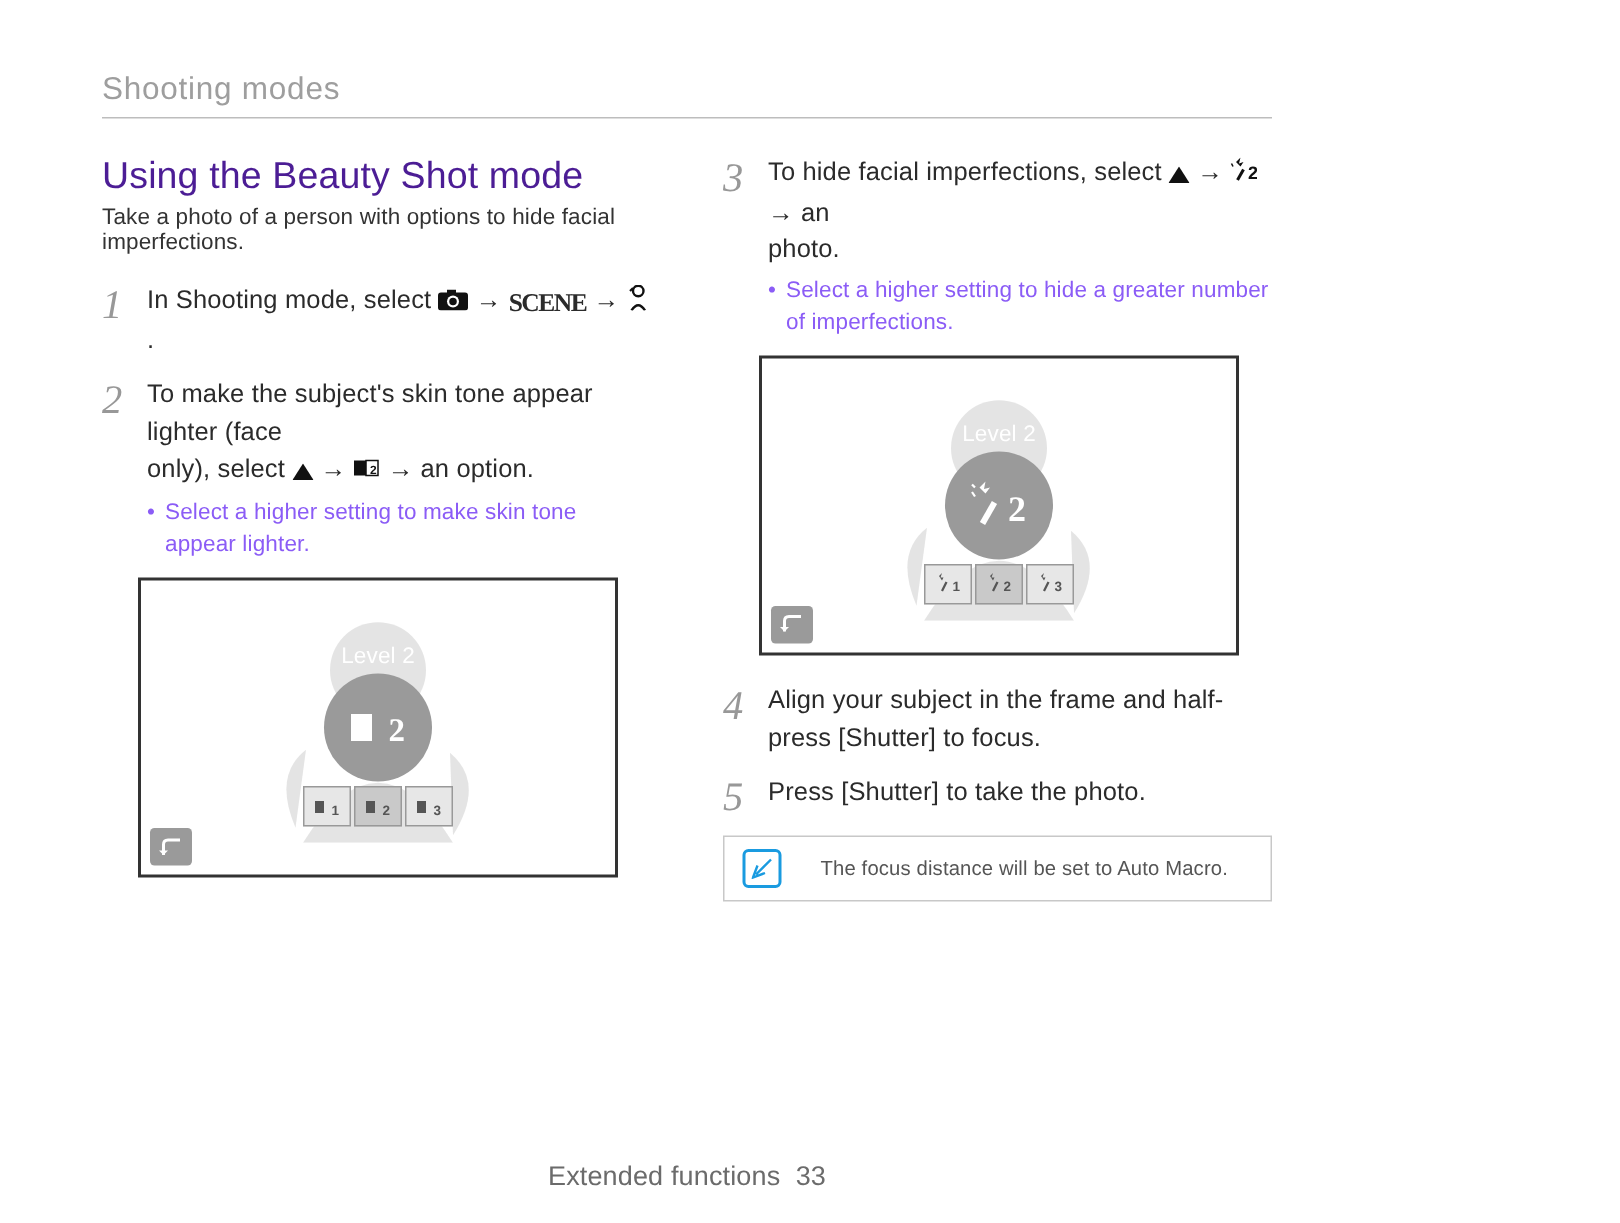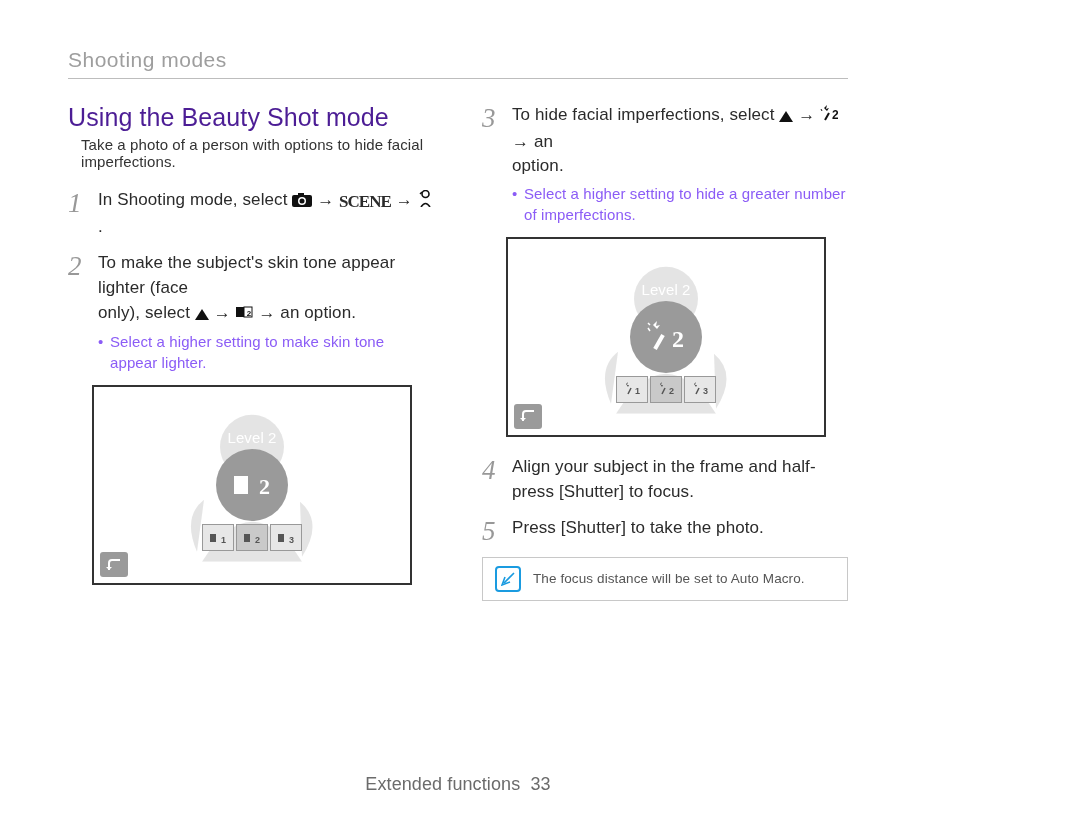--- a/index.html
+++ b/index.html
@@ -37,21 +37,21 @@
   .col {
     width: 448px;
   }
   h2.topic-title {
     margin: 0 0 4px 0;
     font-size: 25px;
     font-weight: 400;
     color: #4c1d95;
   }
   p.intro {
-    margin: 0 0 18px 13px;
+    margin: 0 0 18px 0;
     font-size: 15px;
     color: #333;
   }
   ol.steps {
     list-style: none;
     margin: 0;
     padding: 0;
     counter-reset: step;
   }
   ol.steps > li {
@@ -158,21 +158,21 @@
     width: 28px; height: 25px;
     background: #9a9a9a;
     border-radius: 3px;
     display: flex; align-items: center; justify-content: center;
   }
 
   
   .note {
     display: flex;
     align-items: center;
-    gap: 12px;
+    gap: 26px;
     border: 1px solid #c8c8c8;
     padding: 8px 12px;
     margin-top: 16px;
   }
   .note .note-icon {
     width: 22px; height: 22px;
     border: 2px solid #1a9be0;
     border-radius: 4px;
     display: flex; align-items: center; justify-content: center;
   }
@@ -305,21 +305,21 @@
           <span class="icon">
             <svg width="18" height="17" viewBox="0 0 18 17">
                 <path d="M4 3 l3 -3 l-1 4 l3 -1 l-2 3" fill="#111"></path>
                 <path d="M1 4 l1 2" stroke="#111"></path>
                 <text x="12" y="14" font-size="12" fill="#111" font-weight="900">2</text>
                 <path d="M5 15 l4 -7" stroke="#111" stroke-width="2"></path>
               </svg>
           </span>
           <span> → </span>
           <span> an</span><br>
-          <span>option.</span>
+          <span>photo.</span>
           <ul class="sub">
             <li>Select a higher setting to hide a greater number of imperfections.</li>
           </ul>
         </li>
       </ol>
 
       <div class="screenshot">
         <svg class="silhouette" width="140" height="160" viewBox="0 0 140 160">
           <circle cx="70" cy="45" r="32" fill="#b4b4b4"></circle>
           <path d="M20 160 Q70 80 120 160 Z" fill="#b4b4b4"></path>

